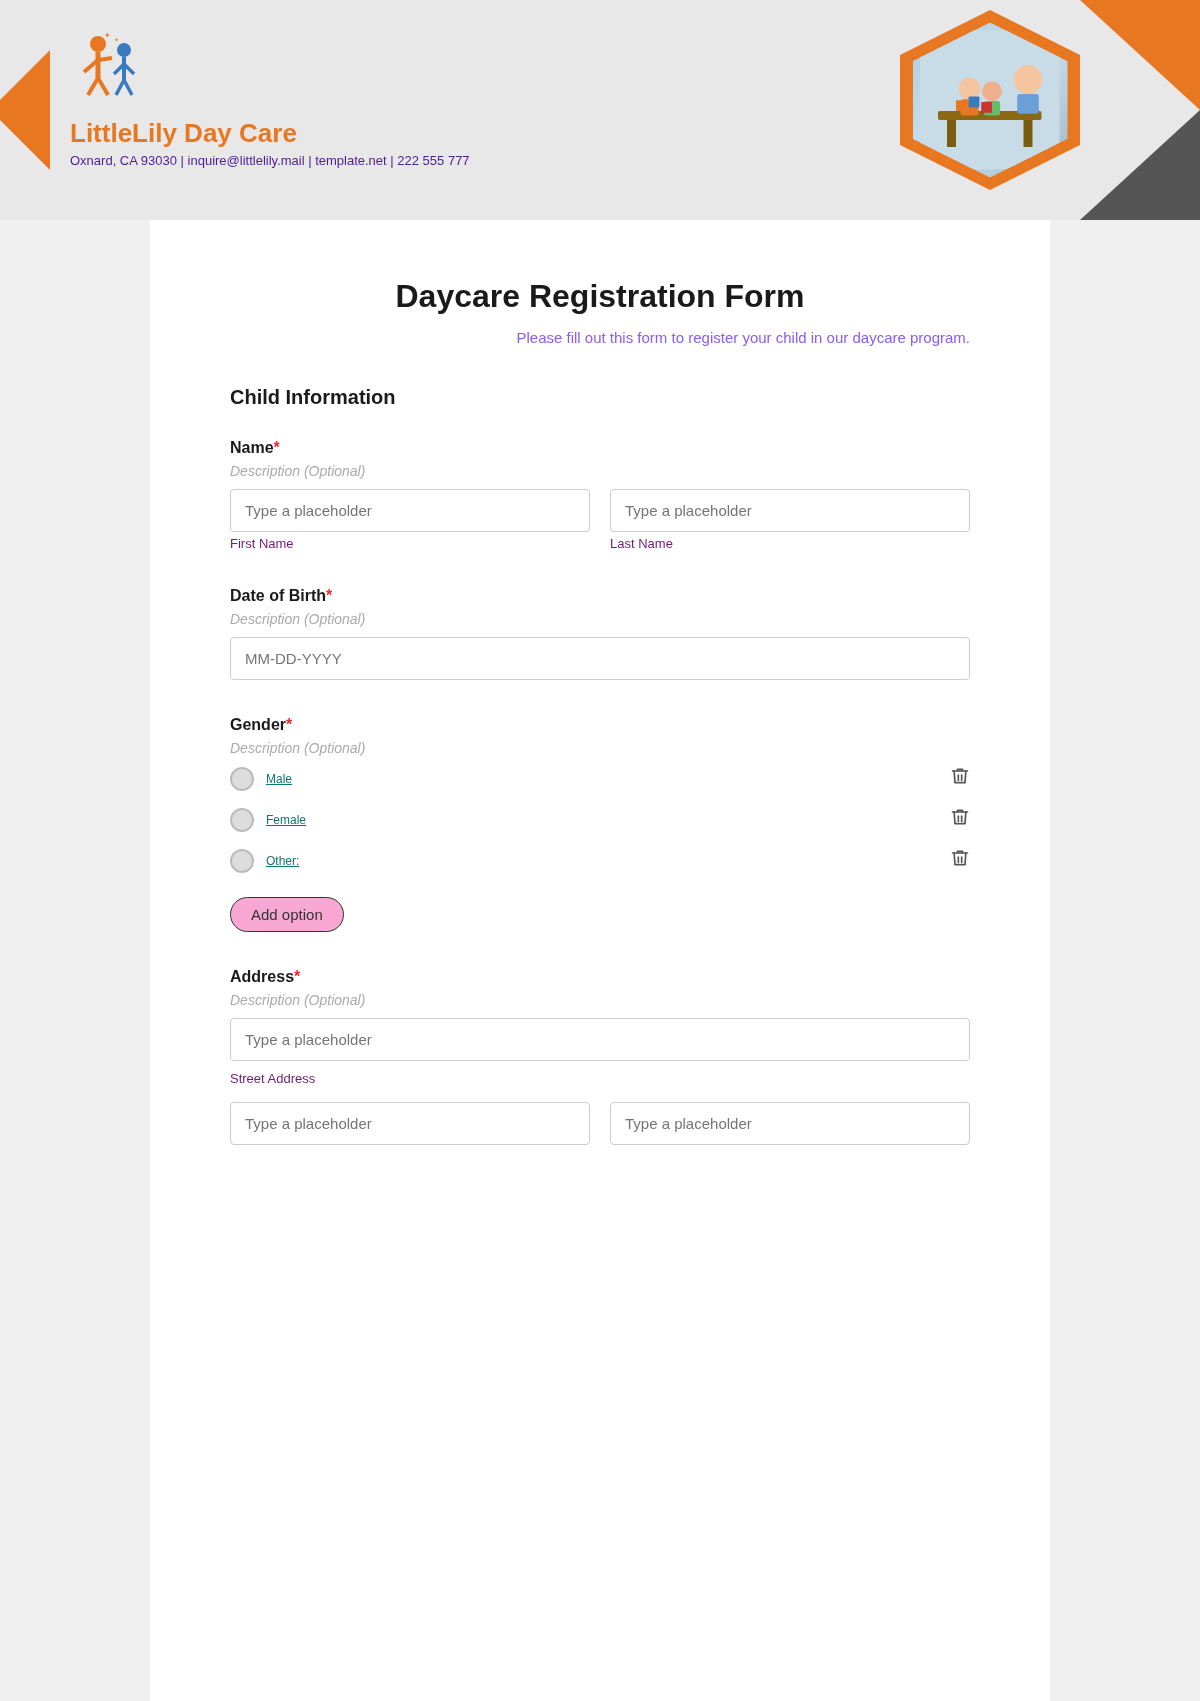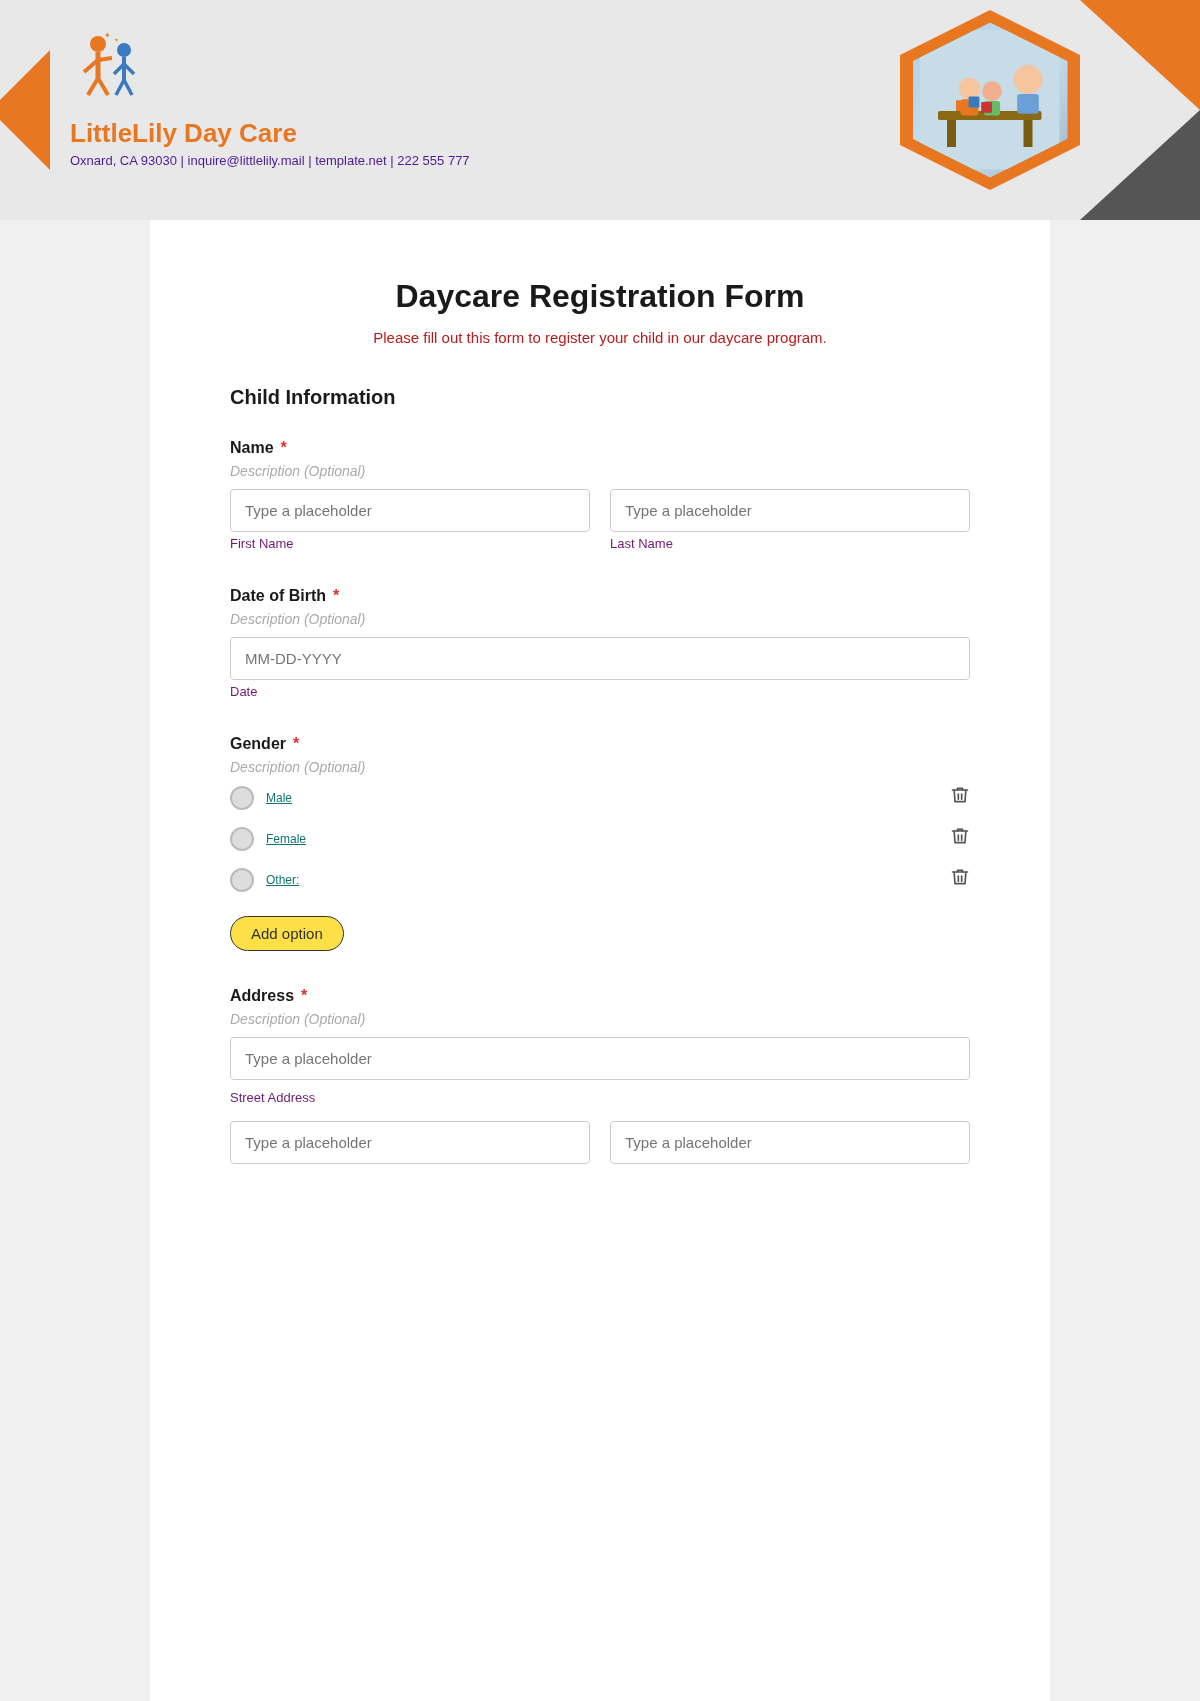--- a/index.html
+++ b/index.html
@@ -137,23 +137,23 @@
 
     .form-title {
       text-align: center;
       font-size: 32px;
       font-weight: bold;
       color: #1a1a1a;
       margin-bottom: 14px;
     }
 
     .form-subtitle {
-      text-align: center;
+      text-align: right;
       font-size: 15px;
-      color: #b91c1c;
+      color: #8b5cf6;
       margin-bottom: 40px;
     }
 
     .section-heading {
       font-size: 20px;
       font-weight: bold;
       color: #1a1a1a;
       margin-bottom: 30px;
     }
 
@@ -162,21 +162,21 @@
       margin-bottom: 36px;
     }
 
     .field-label {
       font-size: 16px;
       font-weight: bold;
       color: #1a1a1a;
       margin-bottom: 6px;
       display: flex;
       align-items: center;
-      gap: 7px;
+      gap: 0;
     }
 
     .required-star {
       color: #e03030;
       font-size: 16px;
     }
 
     .field-description {
       font-size: 14px;
       color: #aaa;
@@ -236,21 +236,21 @@
       color: #555;
       font-size: 18px;
       cursor: pointer;
     }
 
     
     .add-option-btn {
       border: 1.5px solid #333;
       border-radius: 20px;
       padding: 8px 20px;
-      background: #fde047;
+      background: #f9a8d4;
       font-size: 15px;
       color: #333;
       cursor: pointer;
       margin-top: 8px;
       display: inline-block;
       text-align: right;
     }
 
     
     .trash-svg {
@@ -351,21 +351,20 @@
     </div>
   </div>
 
   <div class="field-group">
     <div class="field-label">
       <span>Date of Birth</span>
       <span class="required-star">*</span>
     </div>
     <div class="field-description">Description (Optional)</div>
     <input class="field-input" type="text" style="width: 100%;" placeholder="MM-DD-YYYY">
-    <div class="field-sublabel">Date</div>
   </div>
 
   <div class="field-group">
     <div class="field-label">
       <span>Gender</span>
       <span class="required-star">*</span>
     </div>
     <div class="field-description">Description (Optional)</div>
 
     <div class="radio-option">

